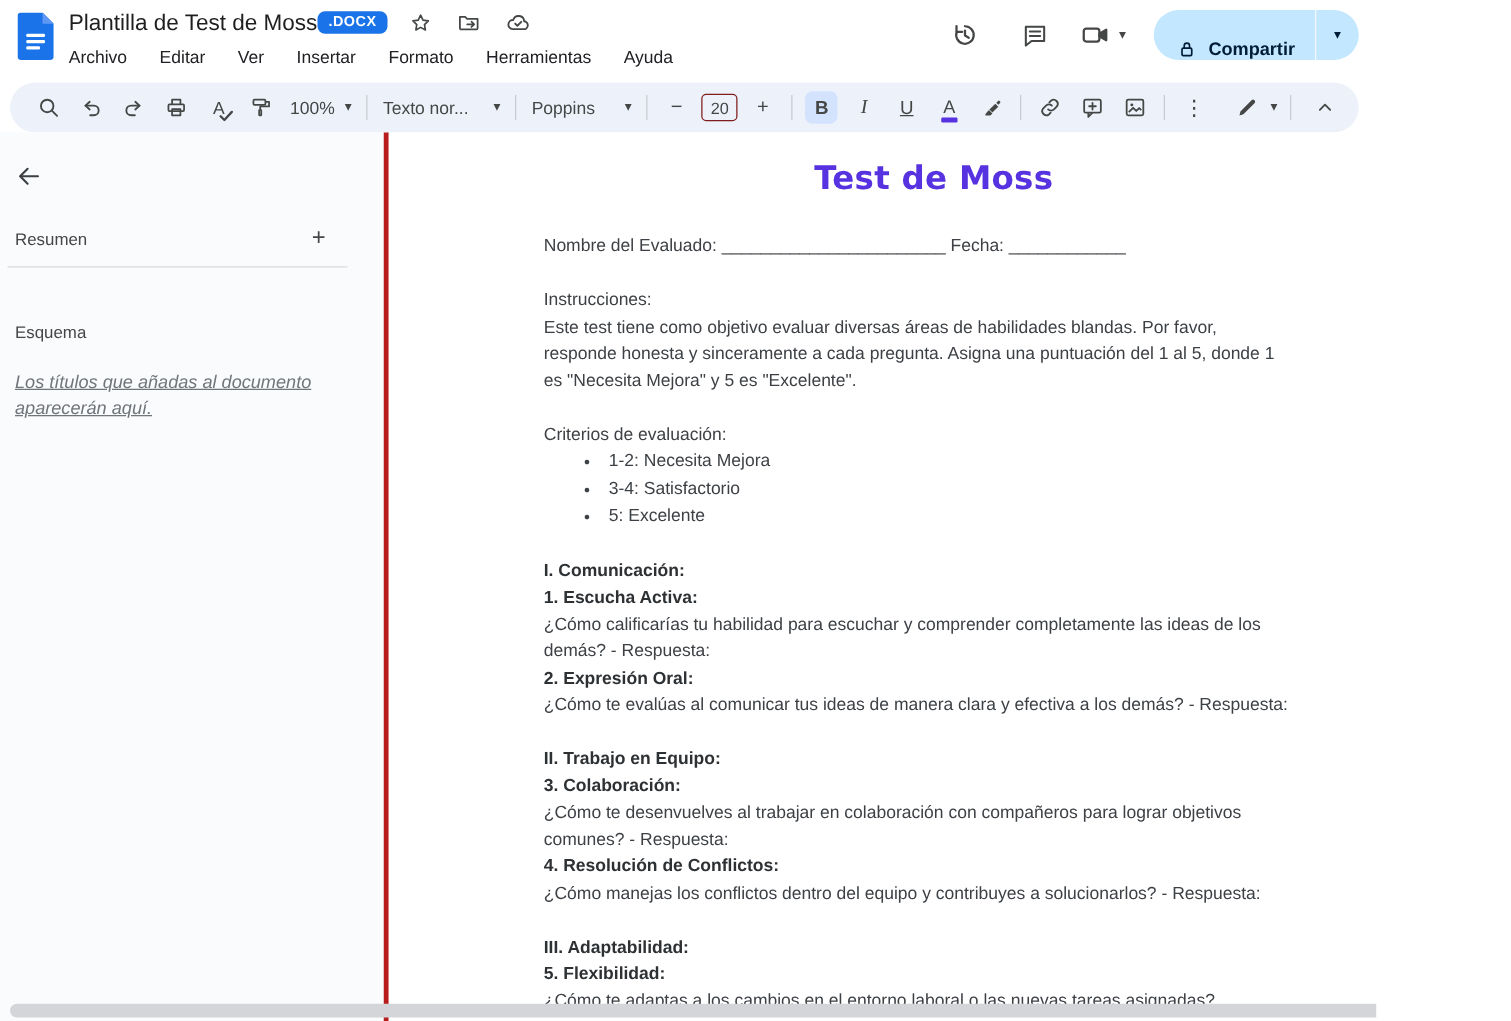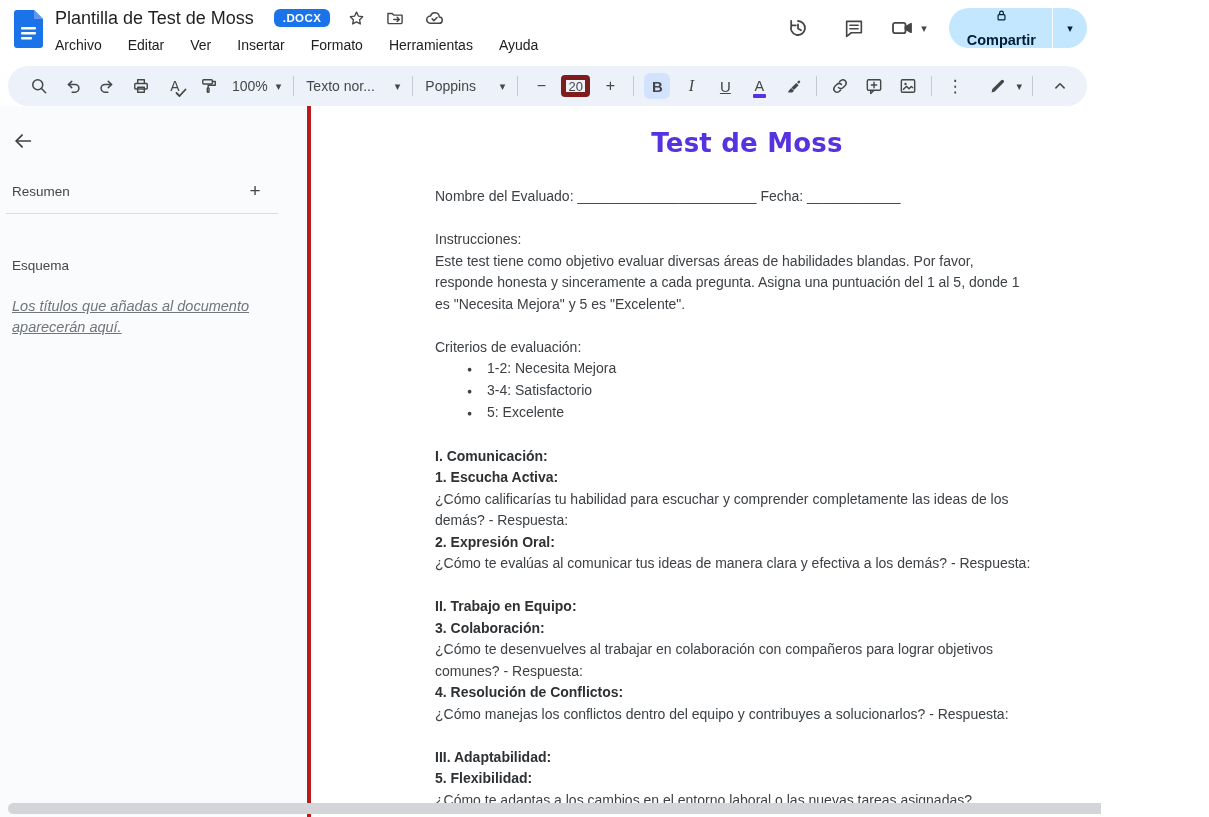--- a/index.html
+++ b/index.html
@@ -5,41 +5,41 @@
   * { margin:0; padding:0; box-sizing:border-box; }
   body { font-family:"Liberation Sans",sans-serif; }
   .app { position:relative; width:1101px; height:817px; overflow:hidden; background:#fff; color:#1f1f1f; }
 
   
   .header { position:absolute; left:0; top:0; width:100%; height:62px; background:#fff; }
   .logo { position:absolute; left:14px; top:10px; width:29px; height:38px; }
   .title-col { position:absolute; left:55px; top:4px; }
   .title-row { display:flex; align-items:center; height:28px; }
   .doc-title { font-size:18px; color:#1f1f1f; white-space:nowrap; }
-  .badge { margin-left:20px; background:#1a73e8; color:#fff; font-size:11.5px; font-weight:bold; letter-spacing:.4px; padding:3px 9px; border-radius:6px; }
+  .badge { margin-left:0; background:#1a73e8; color:#fff; font-size:11.5px; font-weight:bold; letter-spacing:.4px; padding:3px 9px; border-radius:6px; }
   .hdr-mini { margin-left:13px; width:26px; height:26px; display:flex; align-items:center; justify-content:center; border-radius:50%; cursor:pointer; }
   .menubar { display:flex; margin-left:-13px; margin-top:2px; }
   .menu-item { font-size:14px; color:#202124; padding:3px 13px; border-radius:8px; cursor:pointer; }
   .header-right { position:absolute; right:14px; top:8px; display:flex; align-items:center; }
   .hbtn { width:40px; height:40px; display:flex; align-items:center; justify-content:center; border-radius:50%; cursor:pointer; }
   .cam-group { display:flex; align-items:center; margin-right:14px; cursor:pointer; }
   .caret { font-size:11px; color:#444746; line-height:1; }
   .share-pill { display:flex; align-items:stretch; background:#c2e7ff; border-radius:20px; height:40px; overflow:hidden; margin-left:8px; }
-  .share-main { display:flex; align-items:center; gap:9px; padding:0 16px 0 18px; cursor:pointer;flex-direction:column; }
+  .share-main { display:flex; align-items:flex-end; gap:9px; padding:0 16px 0 18px; cursor:pointer; }
   .share-label { font-size:14.5px; font-weight:bold; color:#001d35; }
   .share-sep { width:1px; background:#f6fafe; }
   .share-caret { display:flex; align-items:center; justify-content:center; width:34px; cursor:pointer; color:#001d35; }
 
   
   .toolbar { position:absolute; left:8px; right:14px; top:66px; height:40px; background:#edf2fa; border-radius:20px; display:flex; align-items:center; padding:0 10px 0 14px; }
   .tbtn { min-width:26px; height:26px; display:flex; align-items:center; justify-content:center; border-radius:4px; margin:0 4px; cursor:pointer; color:#444746; }
   .tbtn.active { background:#d3e3fd; border-radius:6px; }
   .tsep { width:1px; height:20px; background:#c7cbd1; margin:0 6px; }
   .tb-text { font-size:14px; color:#444746; display:flex; align-items:center; gap:8px; padding:0 6px; cursor:pointer; white-space:nowrap;text-align:right; }
-  .size-box { width:29px; height:22px; border:5px solid #7f1d1d; border-radius:4px; display:flex; align-items:center; justify-content:center; font-size:13px; color:#444746; margin:0 3px; cursor:text; }
+  .size-box { width:29px; height:22px; border:1px solid #7f1d1d; border-radius:4px; display:flex; align-items:center; justify-content:center; font-size:13px; color:#444746; margin:0 3px; cursor:text; }
   .glyph-b { font-weight:bold; font-size:15px; color:#444746; }
   .glyph-i { font-style:italic; font-family:"Liberation Serif",serif; font-size:16px; color:#444746; }
   .glyph-u { font-size:15px; text-decoration:underline; color:#444746; }
   .color-a { position:relative; font-size:14.5px; color:#444746; line-height:1; }
   .color-bar { position:absolute; left:-2px; right:-2px; bottom:-5px; height:4px; background:#5732e1; border-radius:1px; }
   .spell-wrap { position:relative; font-size:14px; color:#444746; }
   .spell-wrap svg { position:absolute; right:-7px; bottom:-4px; }
   .kebab { font-size:17px; color:#444746; letter-spacing:0; }
   .pencil-group { margin-left:auto; display:flex; align-items:center; cursor:pointer; }
 

